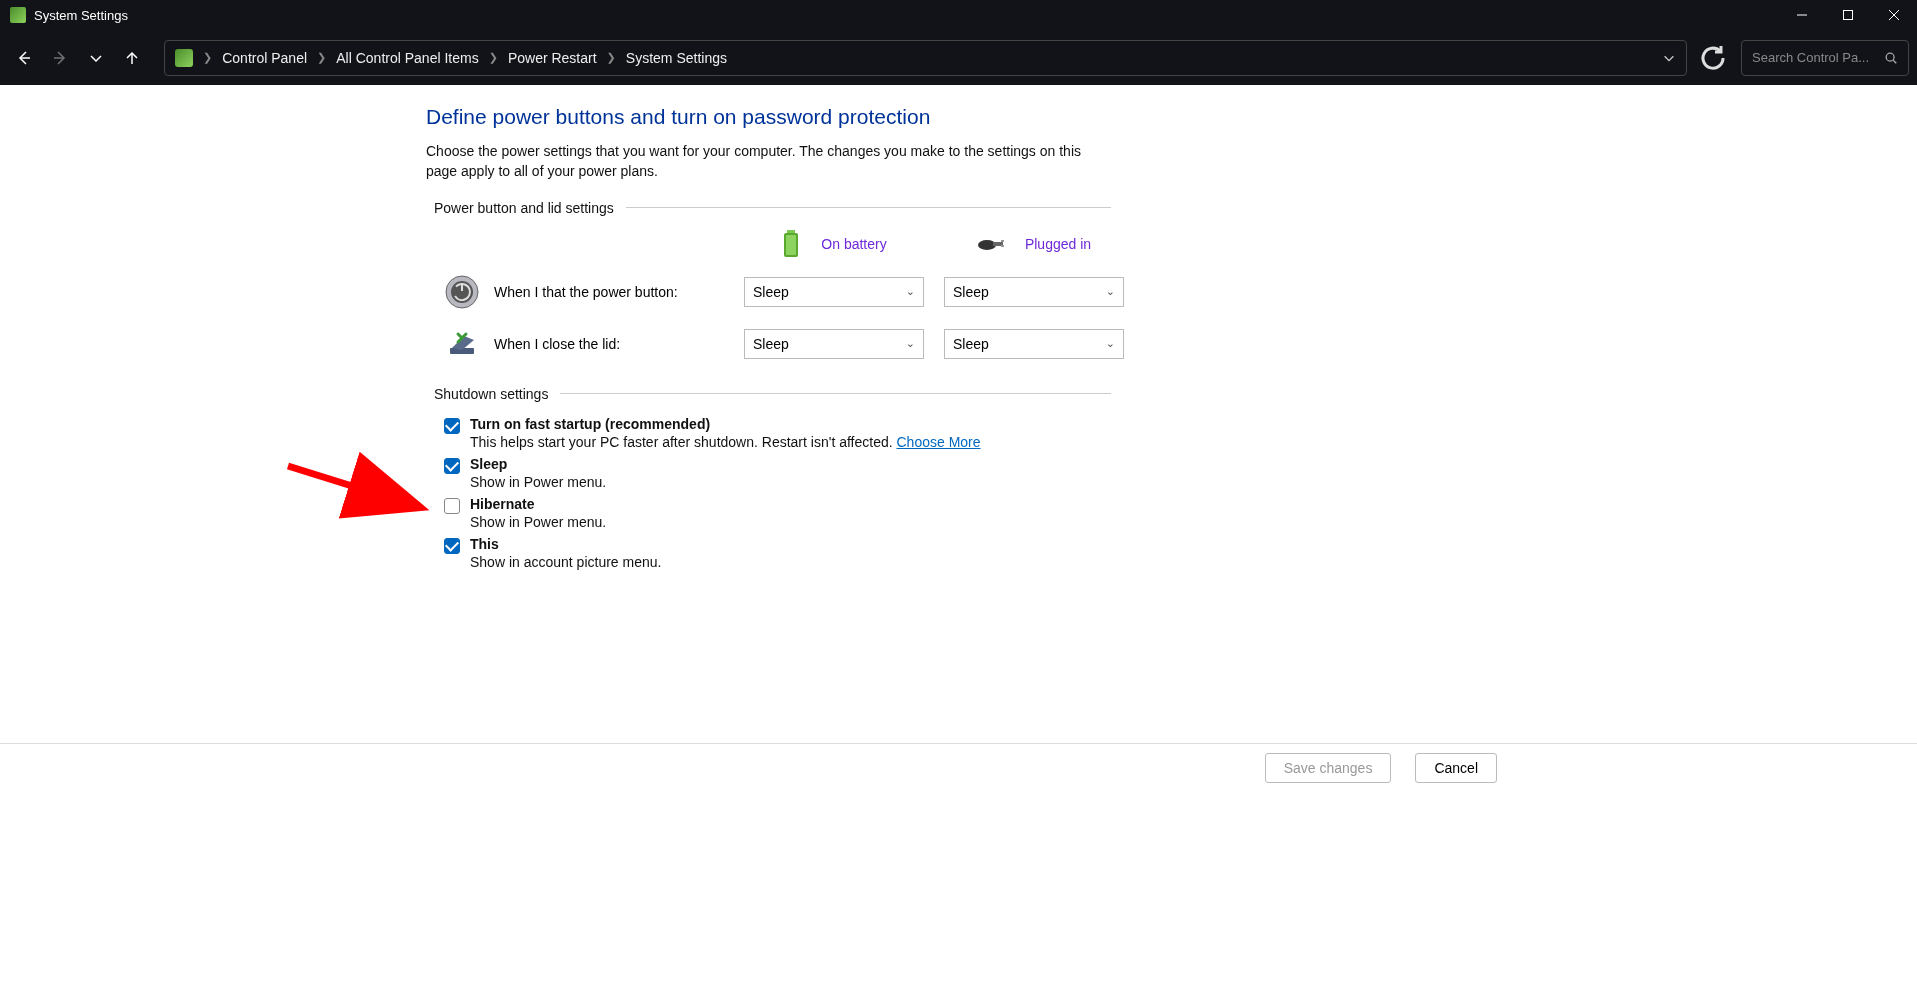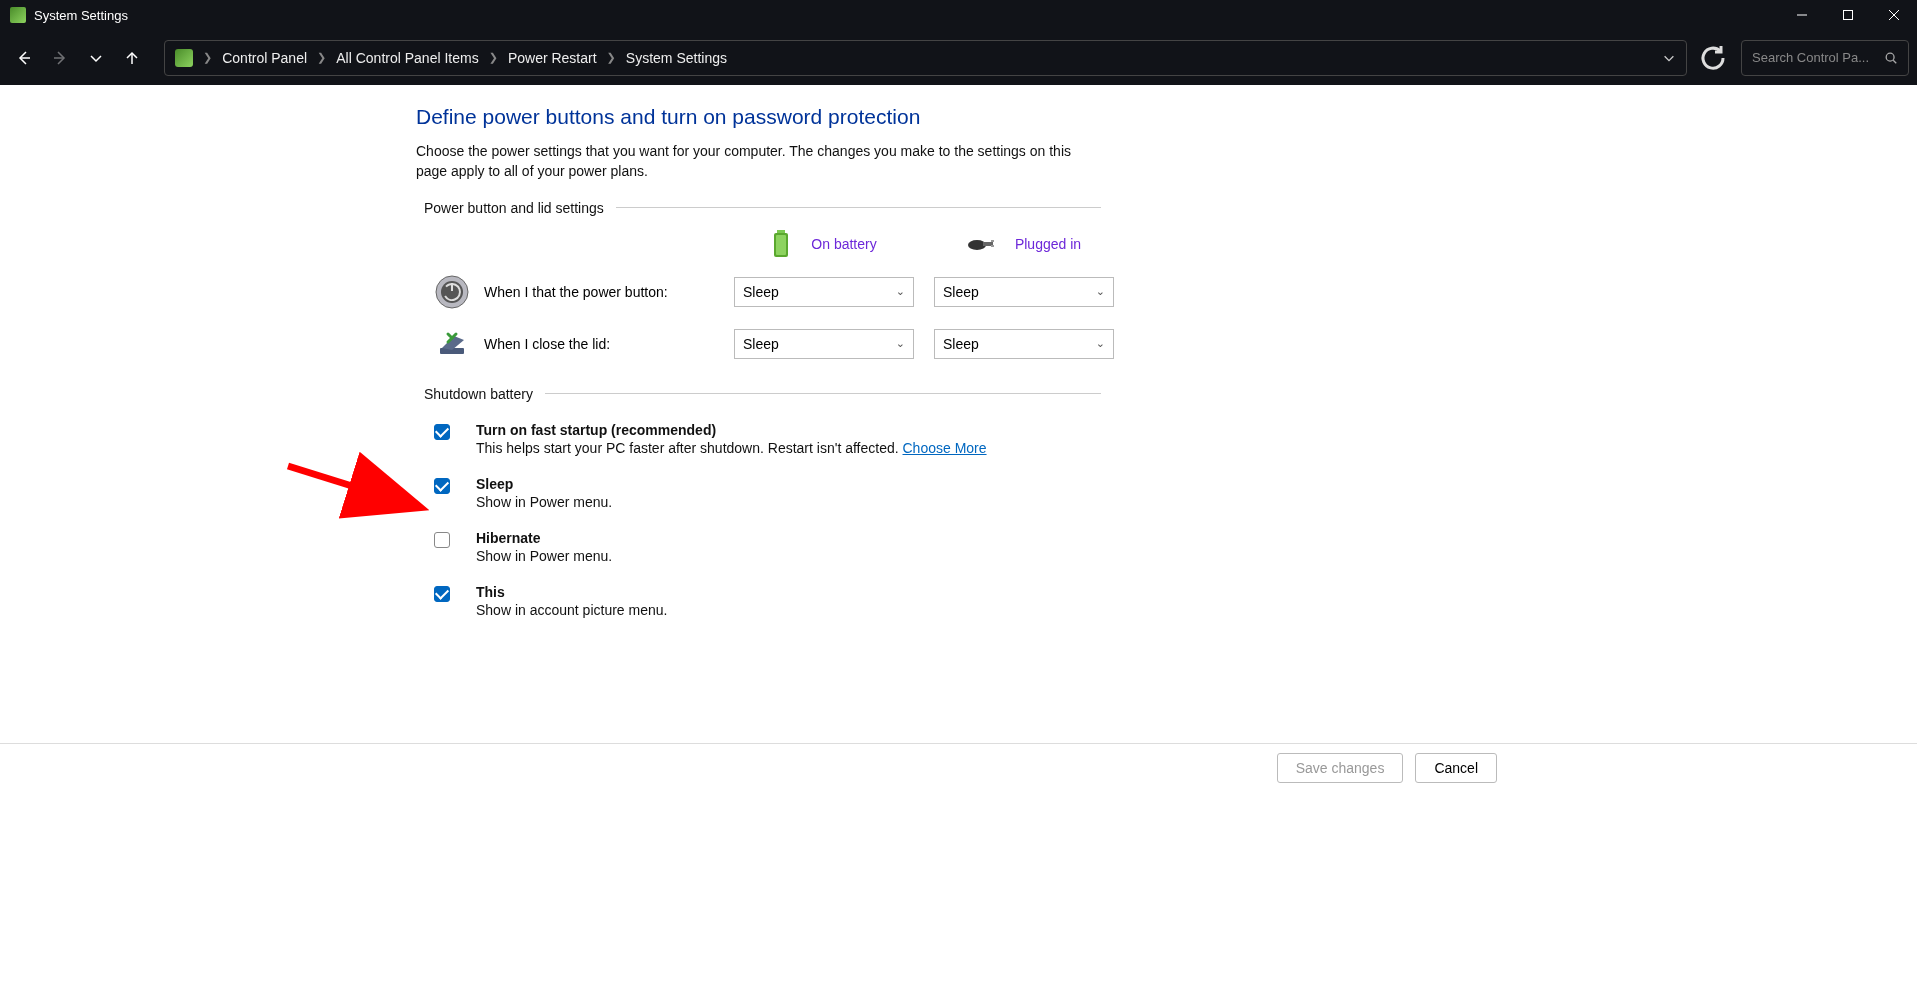--- a/index.html
+++ b/index.html
@@ -20,56 +20,56 @@
 .addrbar { flex: 1; height: 36px; border: 1px solid #444; border-radius: 4px; display: flex; align-items: center; padding: 0 10px; color: #eee; font-size: 14px; gap: 6px; margin-left: 12px; }
 .addr-icon { width: 18px; height: 18px; background: linear-gradient(135deg,#4a8c2a,#8dd35f); border-radius: 3px; flex-shrink: 0; }
 .crumb { white-space: nowrap; }
 .chev { color: #888; font-size: 11px; margin: 0 4px; }
 .addr-spacer { flex: 1; }
 .searchbox { width: 168px; height: 36px; border: 1px solid #444; border-radius: 4px; display: flex; align-items: center; padding: 0 10px; color: #888; font-size: 13px; margin-left: 8px; }
 .searchbox-text { flex: 1; overflow: hidden; text-overflow: ellipsis; white-space: nowrap; }
 .refreshbtn { width: 32px; height: 32px; display: flex; align-items: center; justify-content: center; color: #ddd; margin-left: 6px; }
 
 
-.content { padding: 20px 0 0 4px; height: 670px; }
+.content { padding: 20px 0 0 14px; height: 670px; }
 .inner { width: 685px; margin-left: 412px; }
 .heading { color: #003399; font-size: 21px; font-weight: 400; margin-bottom: 12px; }
 .desc { font-size: 14px; color: #111; line-height: 1.45; margin-bottom: 18px; }
 
 .section-header { display: flex; align-items: center; font-size: 14px; color: #111; margin-bottom: 14px; }
 .section-header-text { white-space: nowrap; margin-right: 12px; margin-left: 8px; }
 .section-line { flex: 1; height: 1px; background: #ccc; }
 
 .power-grid { display: grid; grid-template-columns: 280px 180px 180px; column-gap: 20px; row-gap: 16px; align-items: center; margin-left: 18px; margin-bottom: 24px; }
 .grid-header { display: flex; align-items: center; justify-content: center; gap: 20px; font-size: 14px; color: #6d28d9; }
 .icon-battery { width: 20px; height: 28px; }
 .icon-plug { width: 28px; height: 18px; }
 
 .rowlabel { display: flex; align-items: center; gap: 14px; font-size: 14px; }
 .rowlabel-icon { width: 36px; height: 36px; display: flex; align-items: center; justify-content: center; }
 
 .select { height: 30px; border: 1px solid #bbb; display: flex; align-items: center; justify-content: space-between; padding: 0 8px; font-size: 14px; background: #fff; }
 .select-chev { color: #555; font-size: 11px; }
 
 .shutdown-list { margin-left: 18px; }
-.chk-item { display: flex; align-items: flex-start; gap: 26px; margin-bottom: 6px; margin-top: 20px; }
+.chk-item { display: flex; align-items: flex-start; gap: 10px; margin-bottom: 6px; }
 .chk { width: 16px; height: 16px; border-radius: 3px; border: 1px solid #888; flex-shrink: 0; margin-top: 2px; display: flex; align-items: center; justify-content: center; }
 .chk.checked { background: #0067c0; border-color: #0067c0; }
 .chk.checked::after { content: ""; width: 6px; height: 10px; border: solid #fff; border-width: 0 2px 2px 0; transform: rotate(45deg) translate(-1px,-1px); }
 .chk-body { font-size: 14px; color: #111; }
 .chk-title { font-weight: 600; }
 .chk-desc { font-weight: 400; margin-top: 2px; }
 .learn-link { color: #0067c0; text-decoration: underline; cursor: pointer; }
 
 
 .arrow-annot { position: absolute; left: 288px; top: 466px; pointer-events: none; }
 .arrow-annot svg { overflow: visible; }
 
 
-.footer { position: fixed; bottom: 216px; left: 0; right: 0; height: 48px; border-top: 1px solid #ddd; display: flex; align-items: center; justify-content: flex-end; padding-right: 420px; gap: 12px; background: #fff; }
+.footer { position: fixed; bottom: 216px; left: 0; right: 0; height: 48px; border-top: 1px solid #ddd; display: flex; align-items: center; justify-content: flex-end; padding-right: 420px; gap: 24px; background: #fff; }
 .btn { height: 30px; padding: 0 18px; border: 1px solid #bbb; background: #fff; font-size: 14px; display: flex; align-items: center; border-radius: 3px; }
 .btn.disabled { color: #999; }
 
 .fullpage { position: relative; }
 </style>
 </head>
 <body>
 
 <div class="fullpage">
 
@@ -217,21 +217,21 @@
           <span>Sleep</span>
           <span class="select-chev">⌄</span>
         </div>
         <div class="select">
           <span>Sleep</span>
           <span class="select-chev">⌄</span>
         </div>
       </div>
 
       <div class="section-header">
-        <span class="section-header-text">Shutdown battery</span>
+        <span class="section-header-text">Shutdown settings</span>
         <div class="section-line"></div>
       </div>
 
       <div class="shutdown-list">
 
         <div class="chk-item">
           <div class="chk checked"></div>
           <div class="chk-body">
             <div class="chk-title">Turn on fast startup (recommended)</div>
             <div class="chk-desc">

